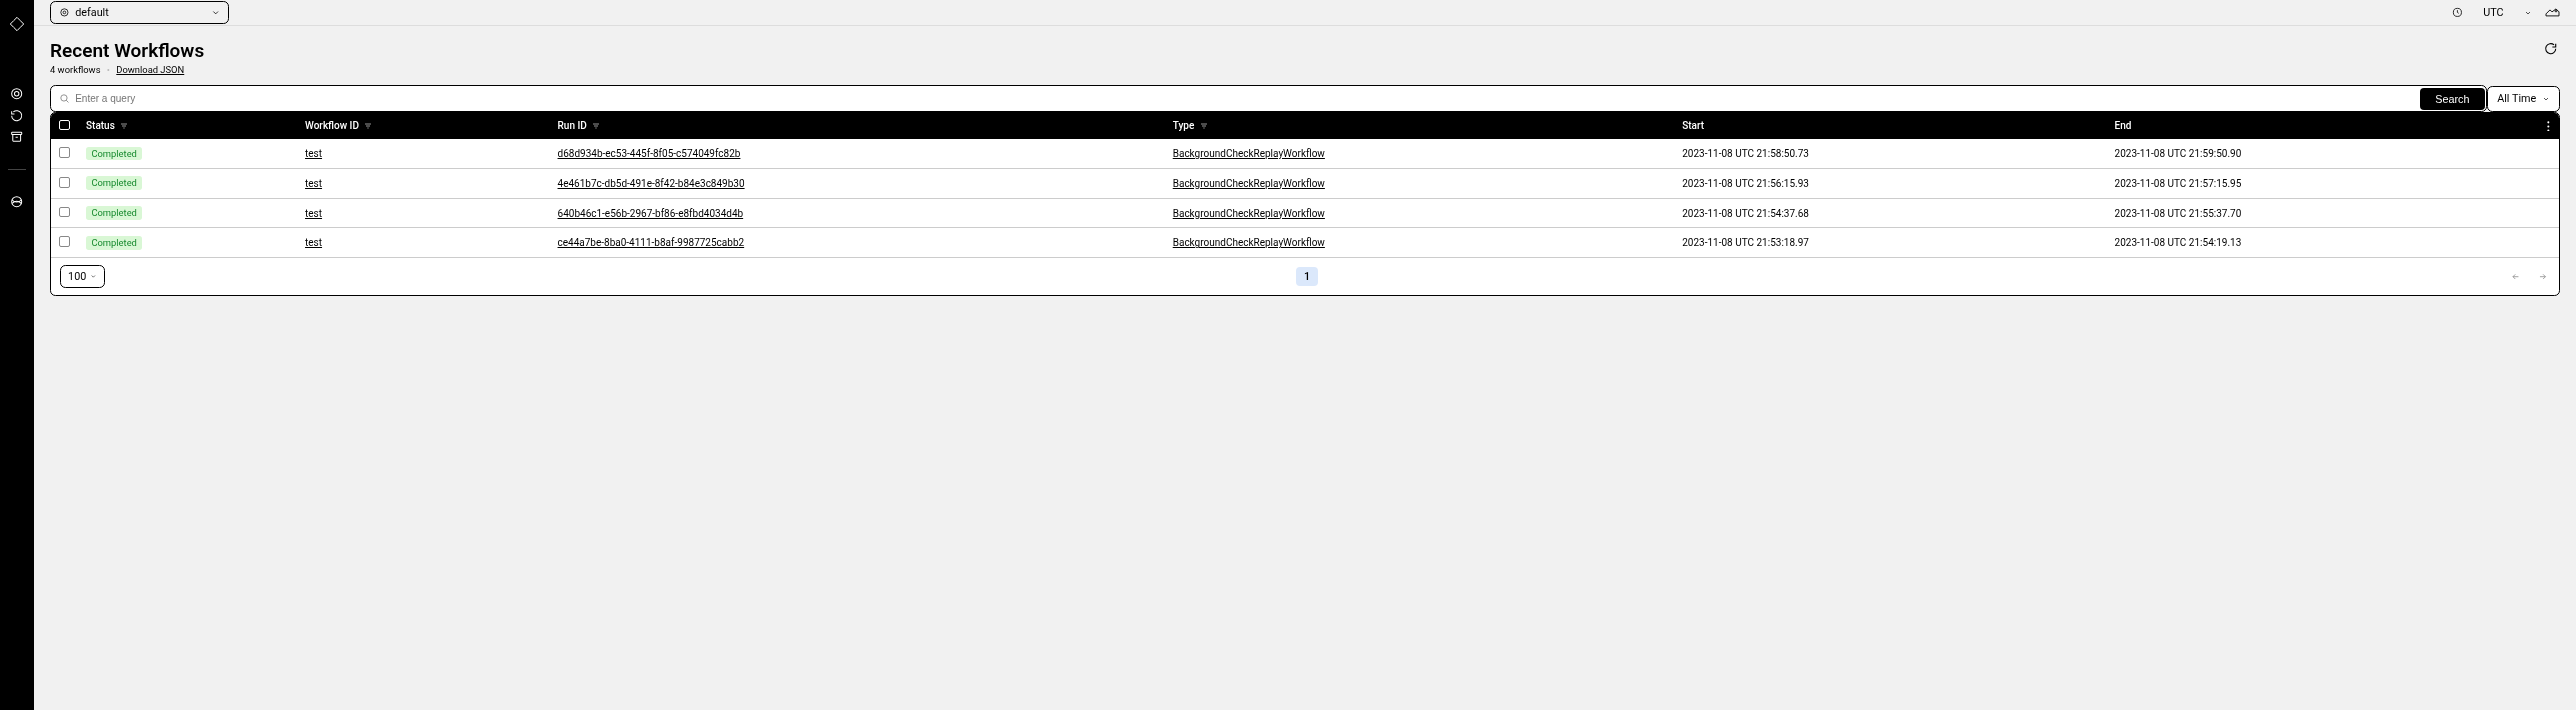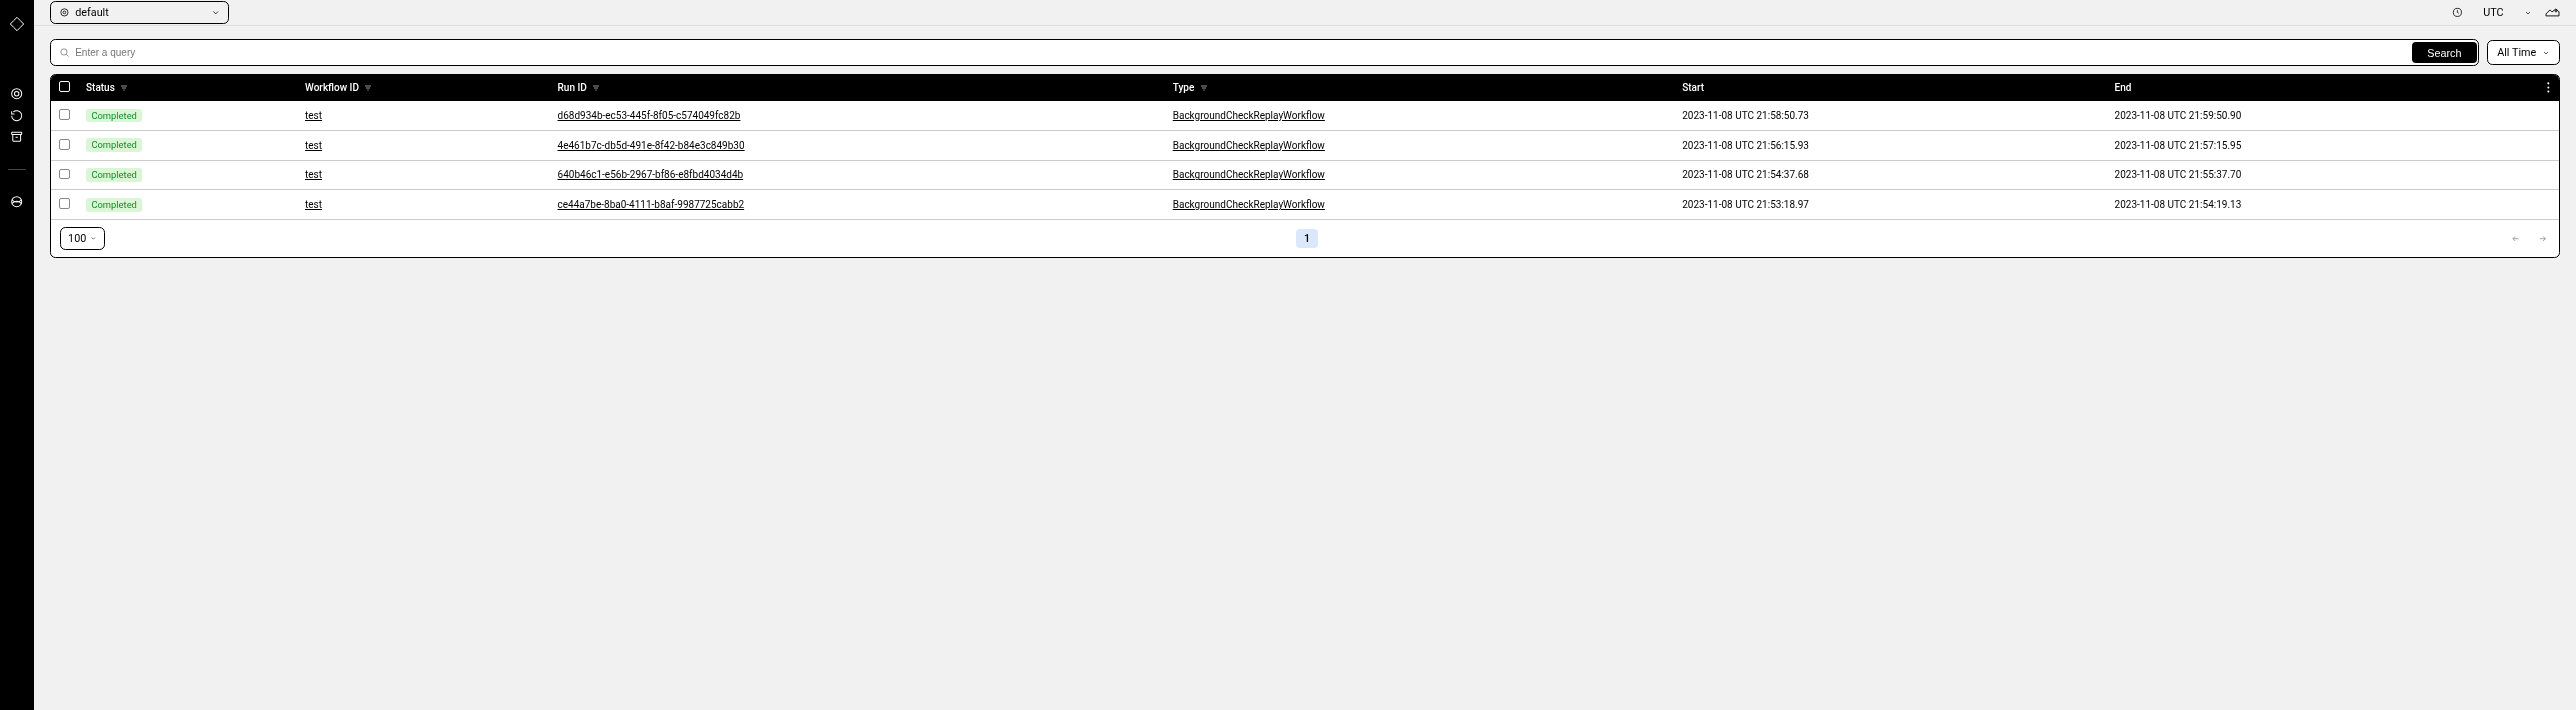--- a/index.html
+++ b/index.html
@@ -22,21 +22,21 @@
 
 .content { padding: 13.4px 16px; }
 
 .header-row { display: flex; justify-content: space-between; align-items: flex-start; margin-bottom: 10.8px; }
 .page-title { font-size: 19px; font-weight: 600; }
 .subline { font-size: 9.4px; margin-top: 1.3px; }
 .subline .dot { color: #bbb; margin: 0 4px; }
 .subline a { color: #000; text-decoration: underline; }
 .refresh { cursor: pointer; padding: 2.7px; }
 
-.searchrow { display: flex; gap: 8px; align-items: center; margin-bottom: 8px; }
+.searchrow { display: flex; align-items: center; }
 .searchwrap { flex: 1; display: flex; border: 1px solid #000; border-radius: 5.4px; overflow: hidden; background: #fff; }
 .searchfield { flex: 1; display: flex; align-items: center; padding: 0 8px; gap: 5.4px; }
 .searchfield input { border: none; outline: none; flex: 1; font-size: 10px; padding: 6.7px 0; background: transparent; }
 .searchbtn { background: #000; color: #fff; border: none; padding: 0 15px; font-size: 10.8px; cursor: pointer; border-radius: 4px; margin: 1.3px; }
 .timefilter { display: flex; align-items: center; gap: 5.4px; border: 1px solid #000; border-radius: 5.4px; padding: 5.4px 9.4px; cursor: pointer; background: #fff; }
 
 .table-wrap { border: 1px solid #000; border-radius: 5.4px; overflow: hidden; background: #fff; }
 table { width: 100%; border-collapse: collapse; }
 thead { background: #000; color: #fff; padding-left: 38px; }
 th { text-align: left; padding: 6.7px 8px; font-weight: 500; font-size: 10px; }
@@ -137,20 +137,36 @@
         <div>
           <svg width="15" height="10.8" viewBox="0 0 30 18" fill="none" stroke="#000" stroke-width="1.8">
               <path d="M2 12 L10 4 L14 8 L22 2 L28 8 L28 16 L2 16 Z"></path>
               <circle cx="22" cy="6" r="2"></circle>
             </svg>
         </div>
       </div>
     </div>
 
     <div class="content">
+      <div class="header-row">
+        <div>
+          <h1 class="page-title">Recent Workflows</h1>
+          <div class="subline">
+            <span>4 workflows</span>
+            <span class="dot">•</span>
+            <a href="#">Download JSON</a>
+          </div>
+        </div>
+        <div class="refresh">
+          <svg width="13.4" height="13.4" viewBox="0 0 24 24" fill="none" stroke="#000" stroke-width="2">
+              <path d="M21 12a9 9 0 1 1-3-6.7"></path>
+              <path d="M21 3v6h-6"></path>
+            </svg>
+        </div>
+      </div>
 
       <div class="searchrow">
         <div class="searchwrap">
           <div class="searchfield">
             <span>
               <svg width="10.8" height="10.8" viewBox="0 0 24 24" fill="none" stroke="#888" stroke-width="2">
                   <circle cx="11" cy="11" r="7"></circle>
                   <path d="M21 21l-5-5"></path>
                 </svg>
             </span>

